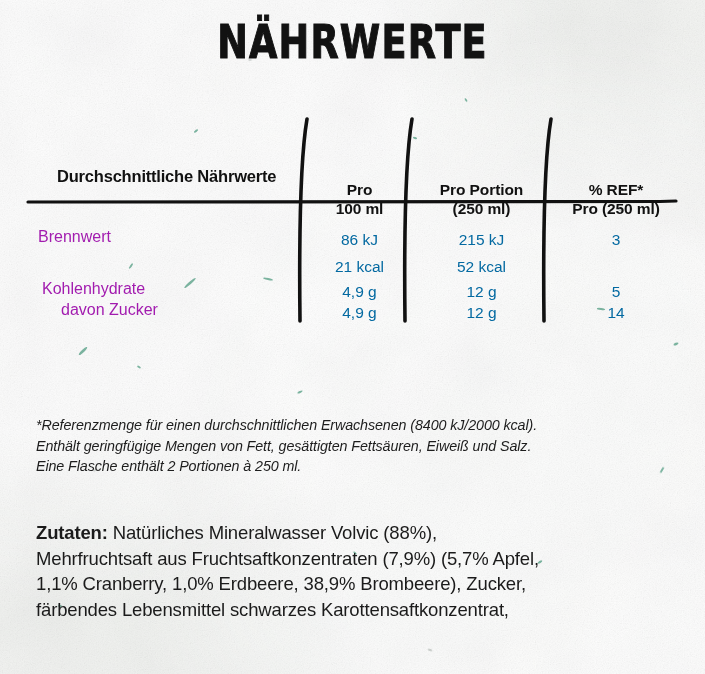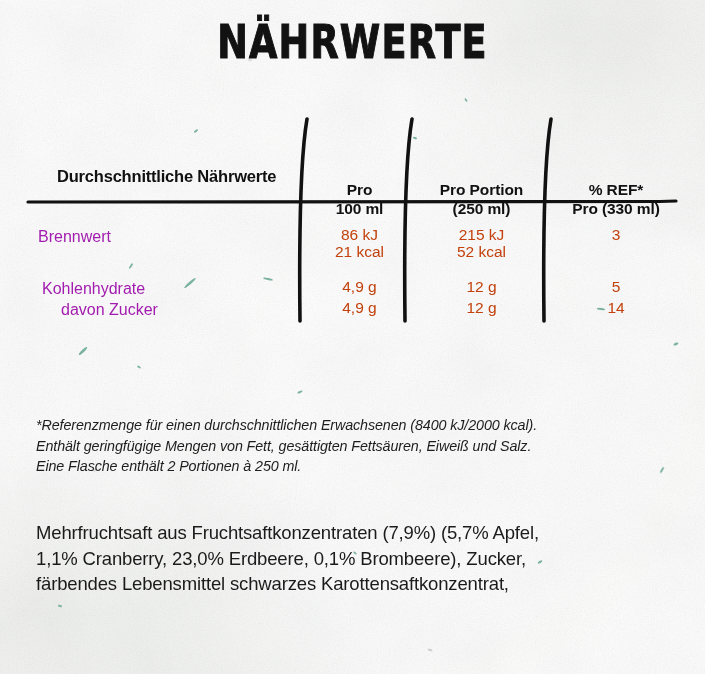--- a/index.html
+++ b/index.html
@@ -96,23 +96,23 @@
   .row-label {
     position: absolute;
     font-size: 16px;
     line-height: 21px;
     color: #a21caf;
     white-space: nowrap;
   }
   .cell {
     position: absolute;
     font-size: 15.5px;
-    line-height: 17px;
+    line-height: 27px;
     text-align: center;
-    color: #c2410c;
+    color: #0369a1;
     white-space: pre-line;
   }
 
   .head-main {
     position: absolute;
     left: 38px;
     top: 167px;
     font-weight: bold;
     font-size: 16.5px;
     color: #111;
@@ -221,21 +221,21 @@
     <div class="col-head" style="left:307px; top:137px; width:105px;">
       <div>Pro</div>
       <div>100 ml</div>
     </div>
     <div class="col-head" style="left:412px; top:137px; width:139px;">
       <div>Pro Portion</div>
       <div>(250 ml)</div>
     </div>
     <div class="col-head" style="left:551px; top:137px; width:130px;">
       <div>% REF*</div>
-      <div>Pro (330 ml)</div>
+      <div>Pro (250 ml)</div>
     </div>
 
     <div class="row-label" style="left:38px; top:226px;">
       <span>Brennwert</span>
     </div>
     <div class="cell" style="left:307px; top:226px; width:105px;">86 kJ
 21 kcal</div>
     <div class="cell" style="left:412px; top:226px; width:139px;">215 kJ
 52 kcal</div>
     <div class="cell" style="left:551px; top:226px; width:130px;">3</div>
@@ -255,18 +255,19 @@
     <div class="cell" style="left:551px; top:299px; width:130px;">14</div>
   </div>
 
   <div class="footnote">
     <div>*Referenzmenge für einen durchschnittlichen Erwachsenen (8400 kJ/2000 kcal).</div>
     <div>Enthält geringfügige Mengen von Fett, gesättigten Fettsäuren, Eiweiß und Salz.</div>
     <div>Eine Flasche enthält 2 Portionen à 250 ml.</div>
   </div>
 
   <div class="ingredients">
+    <div><span class="lbl">Zutaten:</span><span> Natürliches Mineralwasser Volvic (88%),</span></div>
     <div>Mehrfruchtsaft aus Fruchtsaftkonzentraten (7,9%) (5,7% Apfel,</div>
-    <div>1,1% Cranberry, 23,0% Erdbeere, 0,1% Brombeere), Zucker,</div>
+    <div>1,1% Cranberry, 1,0% Erdbeere, 38,9% Brombeere), Zucker,</div>
     <div>färbendes Lebensmittel schwarzes Karottensaftkonzentrat,</div>
   </div>
 
 </div>
 
 </body></html>

